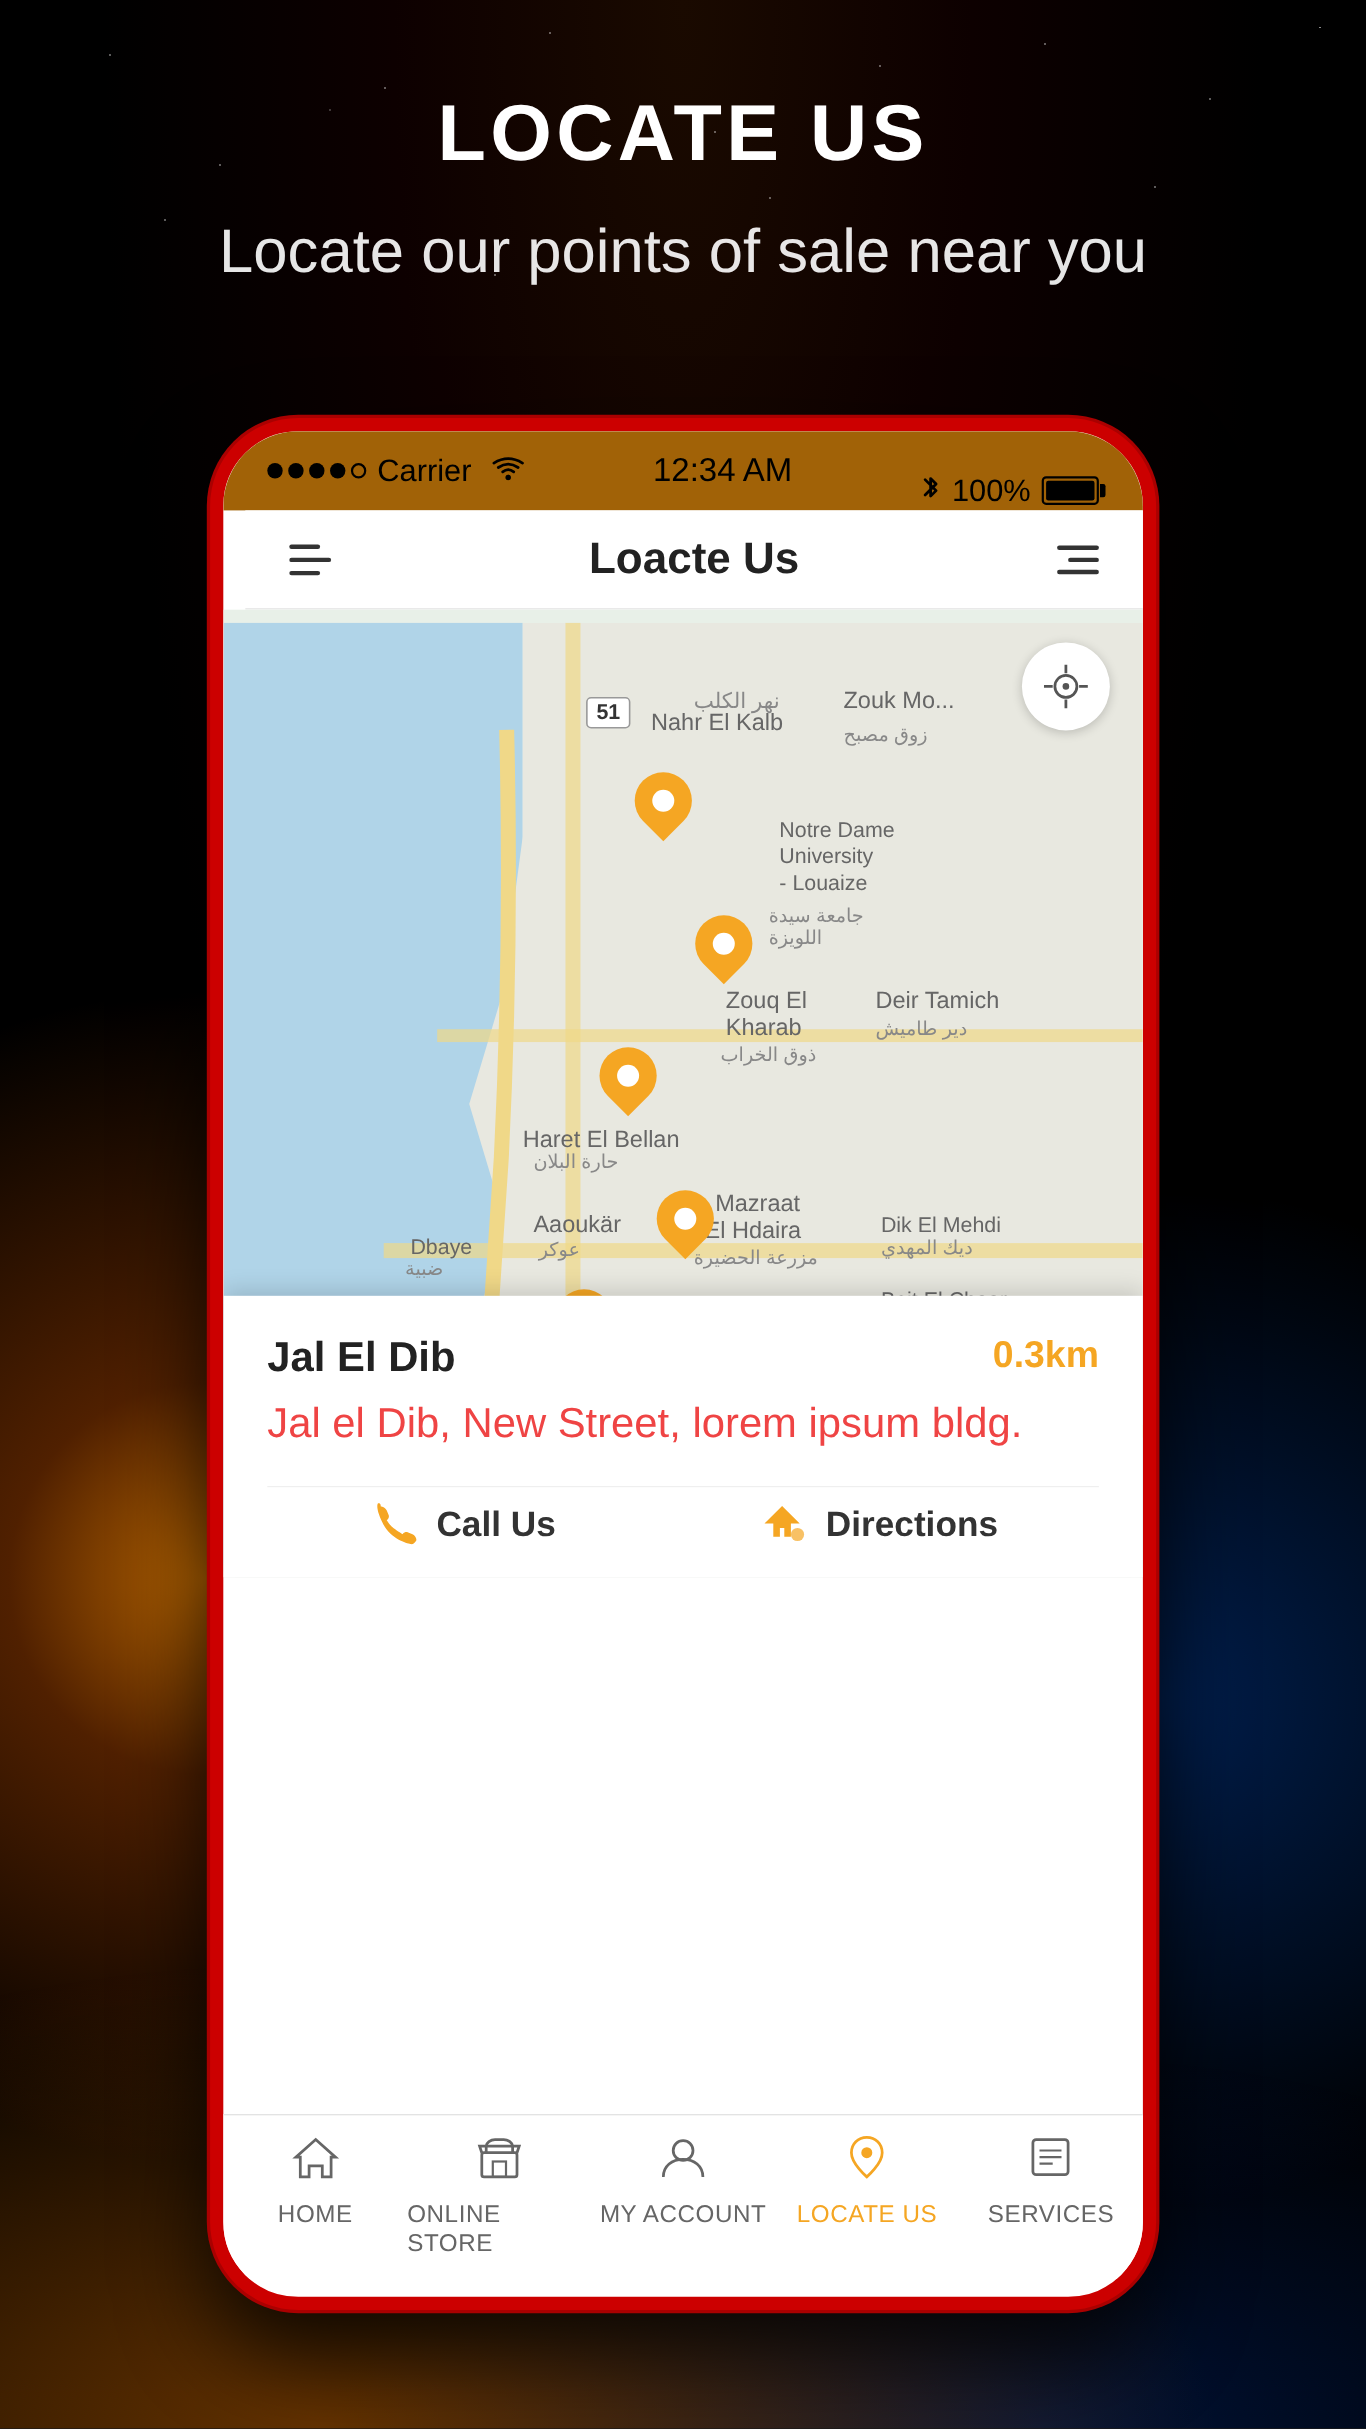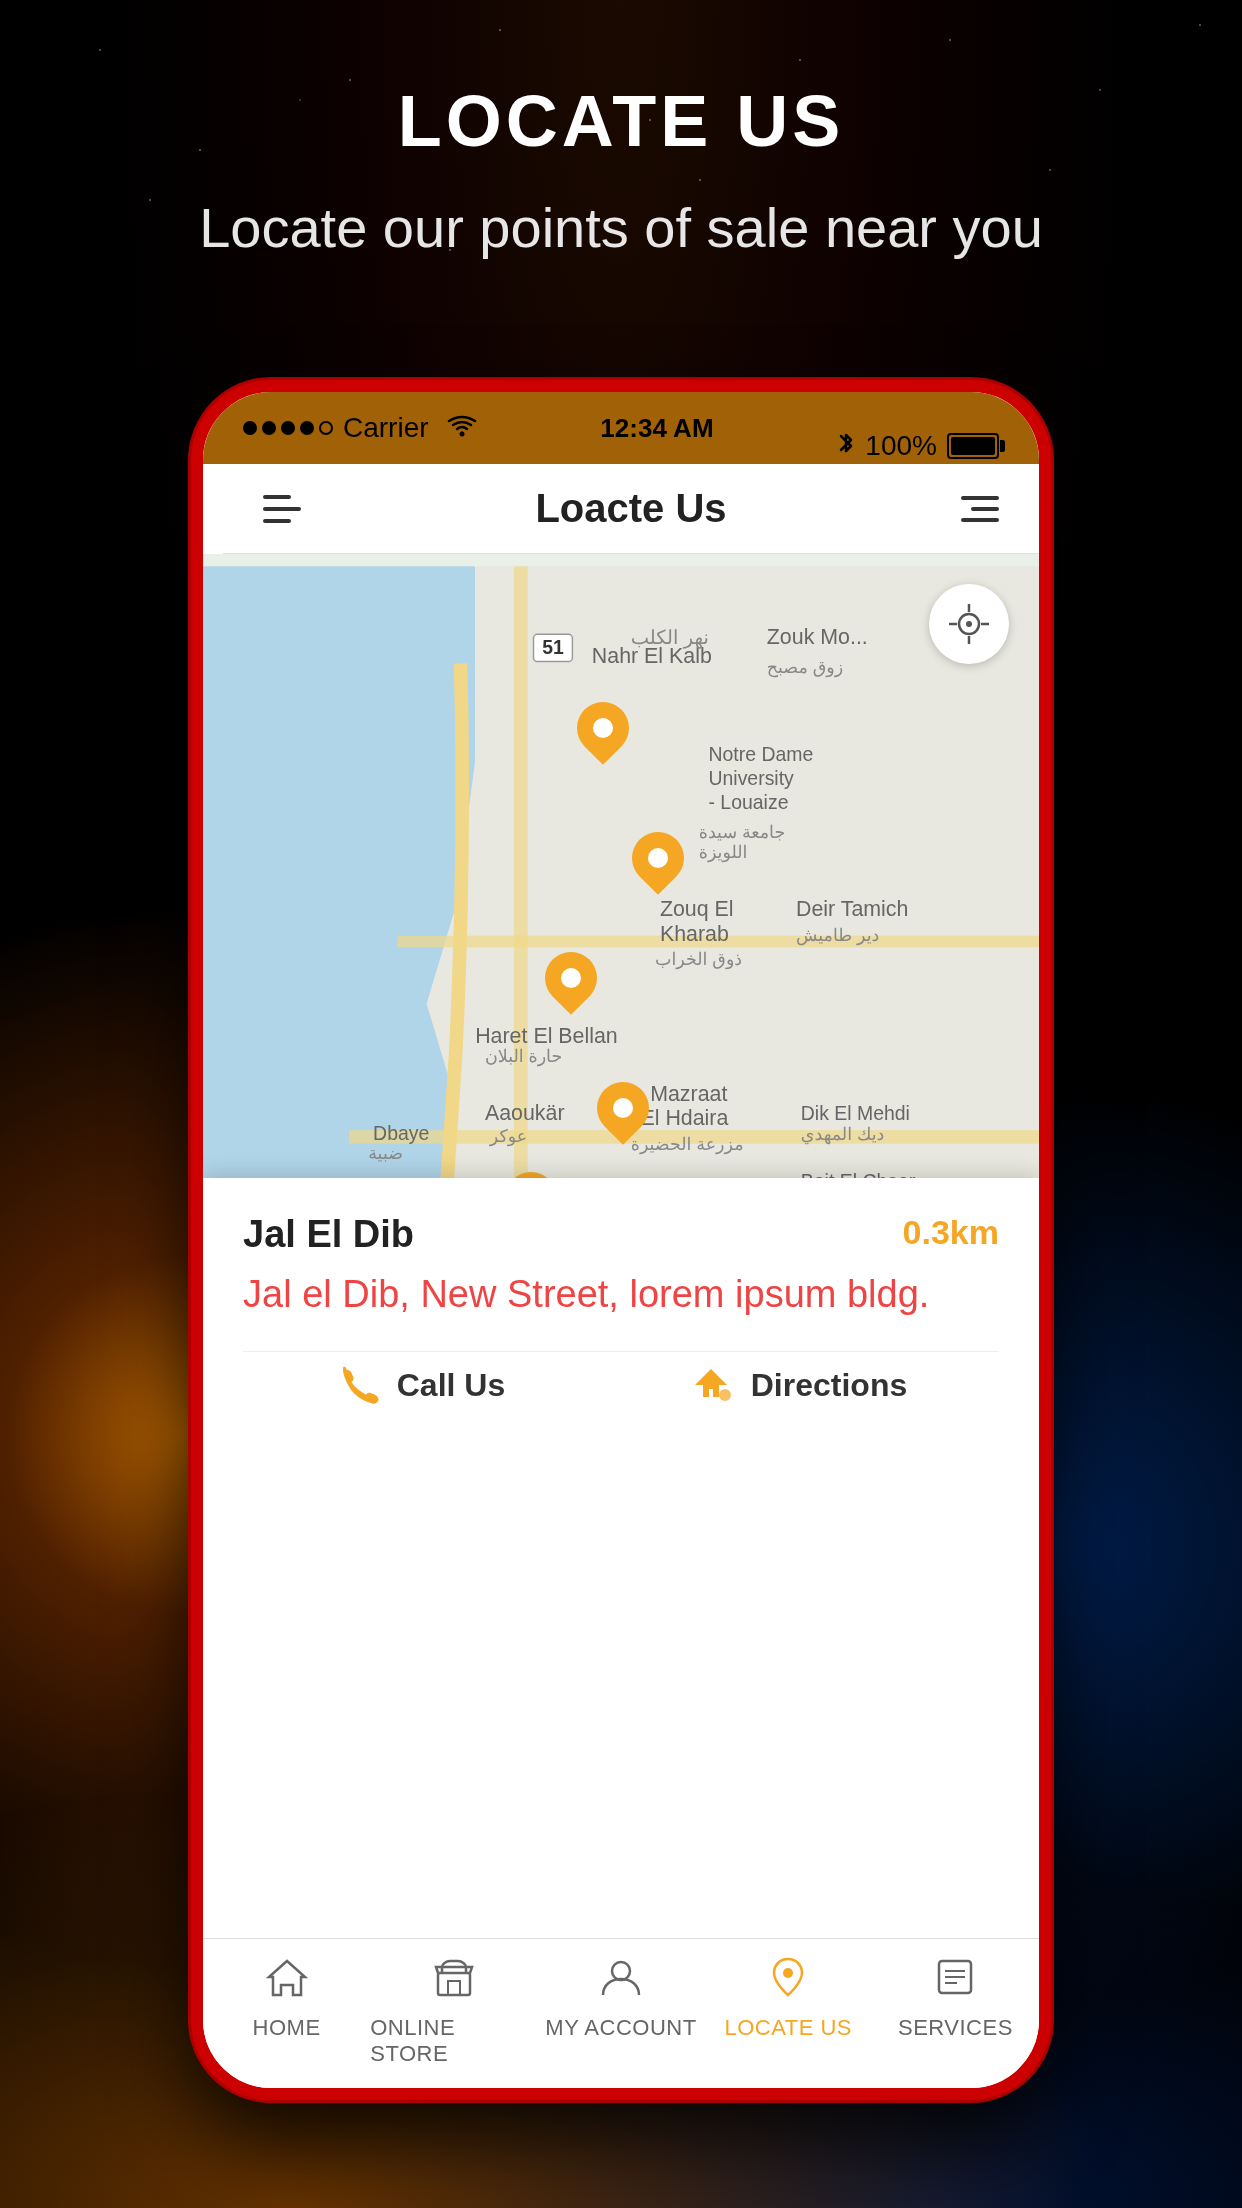--- a/index.html
+++ b/index.html
@@ -155,22 +155,22 @@
       font-size: 26px;
       margin-left: 8px;
     }
 
     .carrier-text {
       font-size: 28px;
       font-weight: 500;
     }
 
     .status-center {
-      font-size: 26px;
-      font-weight: 700;
+      font-size: 30px;
+      font-weight: 400;
     }
 
     .status-right {
       display: flex;
       align-items: center;
       gap: 10px;
       font-size: 28px;
       margin-top: 36px;
     }
 
@@ -397,21 +397,21 @@
       display: flex;
       align-items: center;
       justify-content: center;
       color: #f5a623;
       font-size: 38px;
     }
 
     
     .bottom-nav {
       position: absolute;
-      bottom: 0;
+      bottom: 16px;
       left: 0;
       right: 0;
       background: #fff;
       border-top: 1px solid #ddd;
       height: 150px;
       display: flex;
       align-items: flex-start;
       padding-top: 18px;
     }
 

